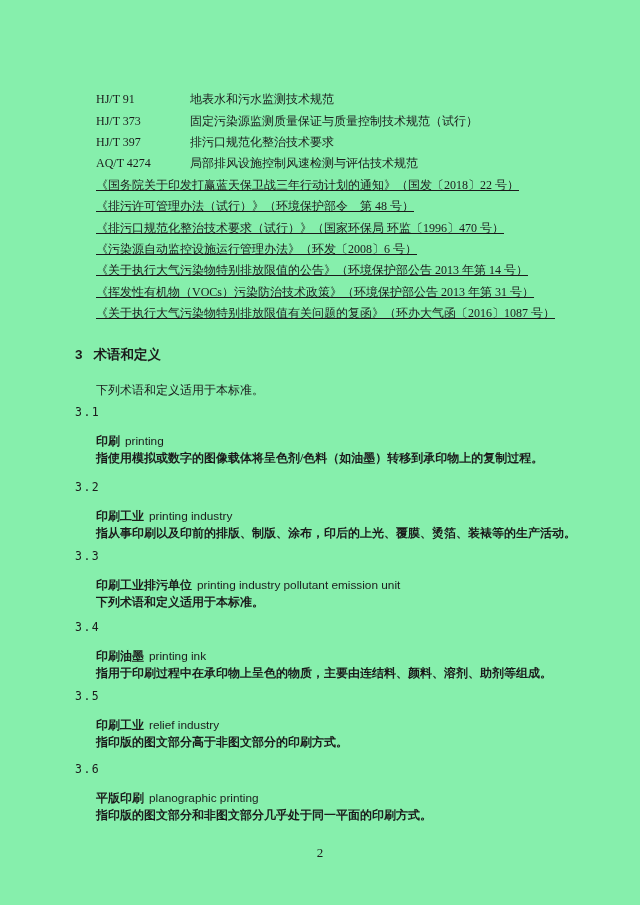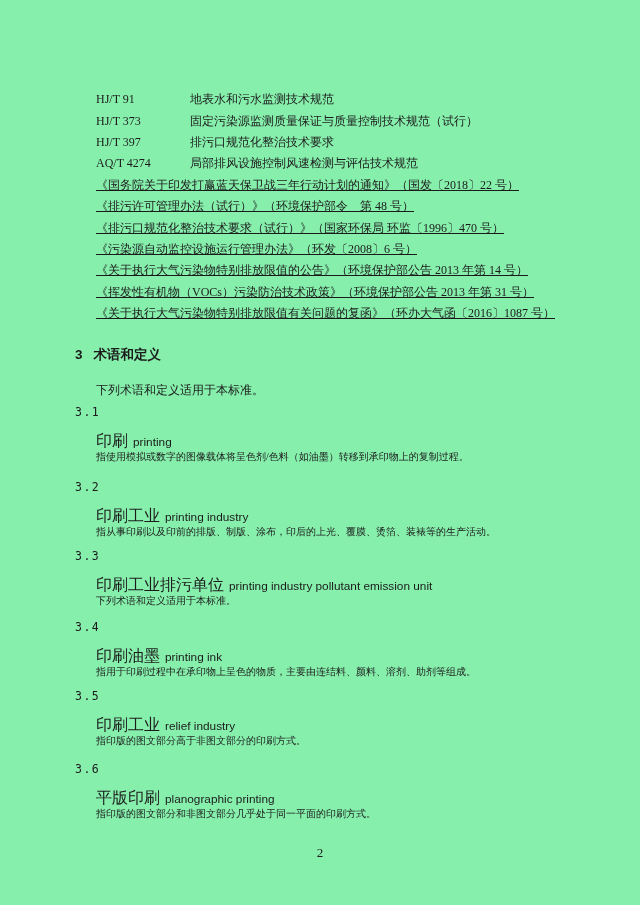--- a/index.html
+++ b/index.html
@@ -83,34 +83,35 @@
     letter-spacing: 1.5px;
   }
   .term-name {
     position: absolute;
     top: 26px;
     left: 21px;
     white-space: nowrap;
   }
   .term-zh {
     font-family: "Liberation Sans", sans-serif;
-    font-weight: normal;
-    font-size: 16px;
+    font-weight: bold;
+    font-size: 12px;
   }
   .term-en {
     font-family: Liberation Sans, sans-serif;
     font-size: 11.8px;
     margin-left: 5px;
   }
   .term-def {
     position: absolute;
     top: 45px;
     left: 21px;
-    font-size: 10px;
-    white-space: nowrap;
+    font-size: 12px;
+    white-space: nowrap;
+    font-weight: bold;
   }
 
   #term-3-1 { top: 405px; }
   #term-3-2 { top: 480px; }
   #term-3-3 { top: 549px; }
   #term-3-4 { top: 620px; }
   #term-3-5 { top: 689px; }
   #term-3-6 { top: 762px; }
 
   .page-number {

